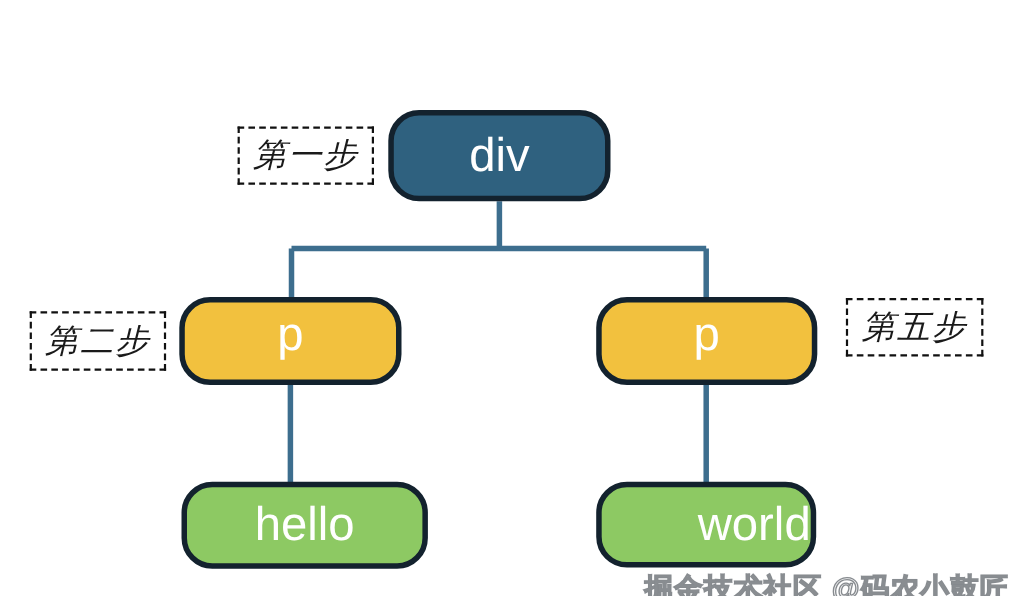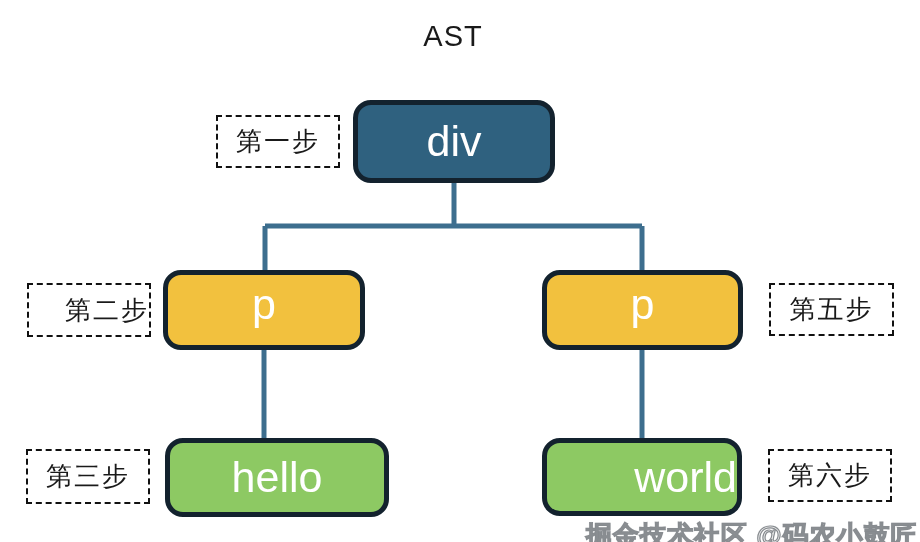--- a/index.html
+++ b/index.html
@@ -29,50 +29,51 @@
     width: 920px; height: 542px;
   }
   .connectors path {
     stroke: var(--connector, #3d6e8e);
     stroke-width: 5;
     fill: none;
   }
   .node {
     position: absolute;
     border: 5px solid var(--node-border, #13222e);
-    border-radius: 18px;
+    border-radius: 28px;
     display: flex;
     align-items: center;
     justify-content: center;
     color: var(--node-text, #ffffff);
     font-size: 43px;
     font-weight: 400;
     line-height: 1;
   }
   .node-root  { left: 353px; top: 100px; width: 202px; height: 83px; background: var(--root-fill,  #2f617f); }
   .node-p-left  { left: 163px; top: 270px; width: 202px; height: 80px; background: var(--child-fill, #f2c13e); }
   .node-p-right { left: 542px; top: 270px; width: 201px; height: 80px; background: var(--child-fill, #f2c13e); }
   .node-leaf-left  { left: 165px; top: 438px; width: 224px; height: 79px; background: var(--leaf-fill, #8dc963); }
   .node-leaf-right { left: 542px; top: 438px; width: 200px; height: 78px; background: var(--leaf-fill, #8dc963); justify-content: flex-end; }
   .node-p-left span, .node-p-right span { position: relative; top: -6px; }
   .step {
     position: absolute;
     border: 2.5px dashed var(--label-border, #111111);
     display: flex;
     align-items: center;
     justify-content: center;
-    font-size: 26px;
+    font-size: 30px;
     color: var(--label-text, #1a1a1a);
     background: transparent;
     letter-spacing: 2px;
+    font-style: italic;
   }
   .step-1 { left: 216px; top: 115px; width: 124px; height: 53px; }
-  .step-2 { left: 27px;  top: 283px; width: 124px; height: 54px; justify-content: flex-end; }
+  .step-2 { left: 27px;  top: 283px; width: 124px; height: 54px; }
   .step-3 { left: 26px;  top: 449px; width: 124px; height: 55px; }
-  .step-5 { left: 769px; top: 283px; width: 125px; height: 53px; align-items: center; }
+  .step-5 { left: 769px; top: 271px; width: 125px; height: 53px; align-items: center; }
   .step-6 { left: 768px; top: 449px; width: 124px; height: 53px; }
   .watermark {
     position: absolute;
     left: 586px;
     top: 495px;
     font-size: 26px;
     font-weight: 700;
     white-space: nowrap;
     color: rgba(255, 255, 255, 0.88);
     -webkit-text-stroke: 1.2px rgba(110, 115, 120, 0.8);
@@ -80,21 +81,20 @@
     letter-spacing: 1px;
     z-index: 5;
     margin-top: 23px;
   }
 </style>
 </head>
 <body>
 
 <div class="canvas">
 
-  <div class="title">AST</div>
 
   <svg class="connectors" width="920" height="542" viewBox="0 0 920 542" aria-hidden="true">
     <path d="M454 183 V226 M265 226 H642 M265 226 V272 M642 226 V272"></path>
     <path d="M264 348 V440"></path>
     <path d="M642 348 V440"></path>
   </svg>
 
   <div class="node node-root">
     <span>div</span>
   </div>
@@ -116,27 +116,21 @@
   </div>
 
   <div class="step step-1">
     <span>第一步</span>
   </div>
 
   <div class="step step-2">
     <span>第二步</span>
   </div>
 
-  <div class="step step-3">
-    <span>第三步</span>
-  </div>
 
   <div class="step step-5">
     <span>第五步</span>
   </div>
 
-  <div class="step step-6">
-    <span>第六步</span>
-  </div>
 
   <div class="watermark">掘金技术社区 @码农小鼓匠</div>
 
 </div>
 
 </body></html>

